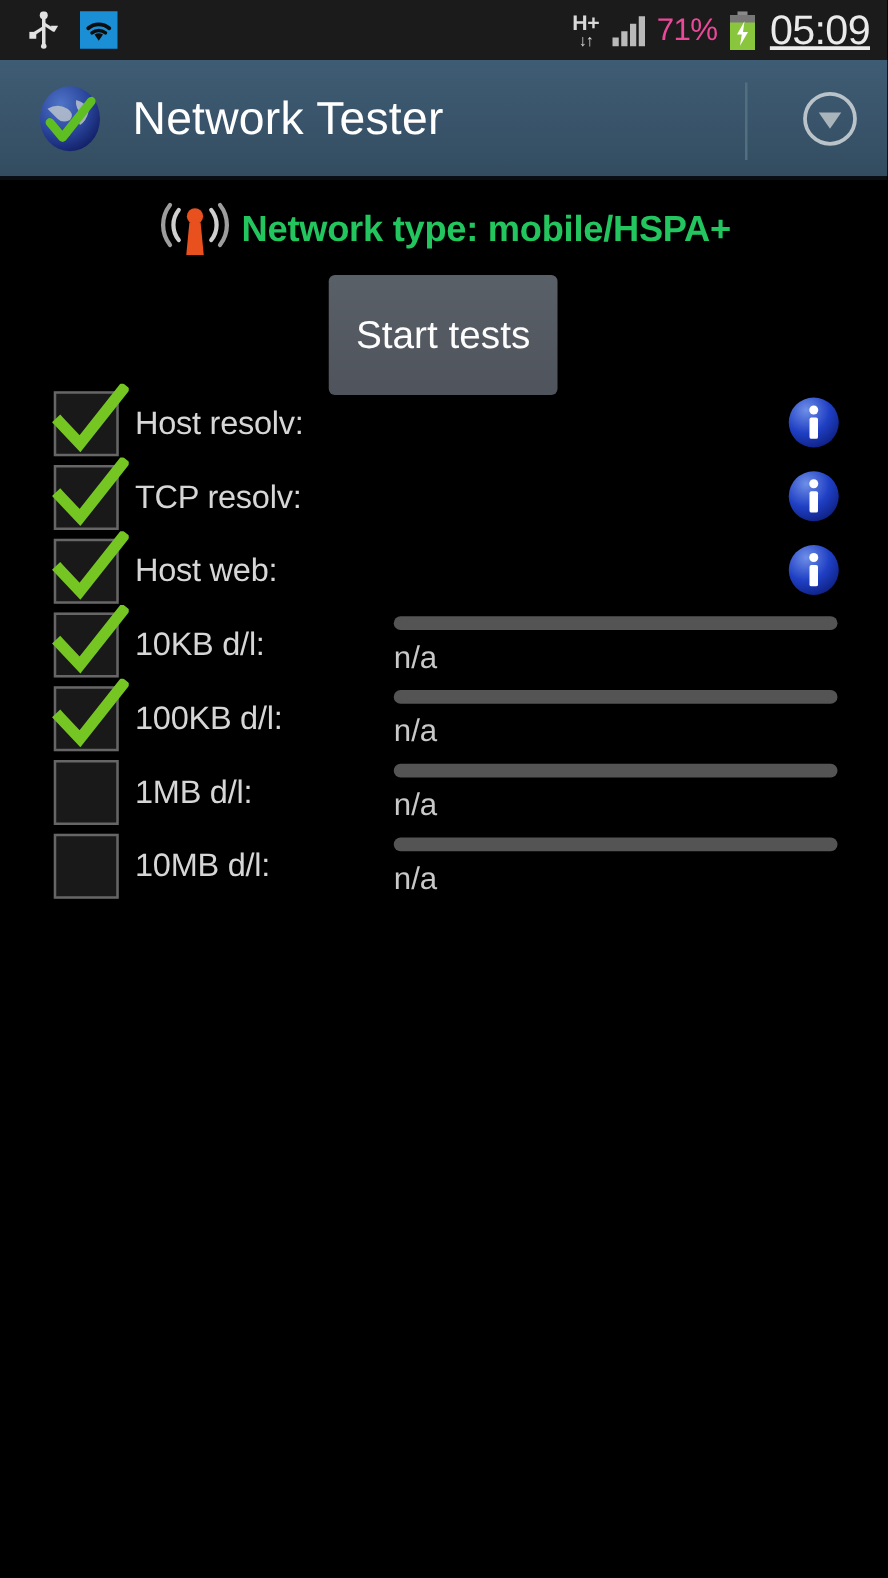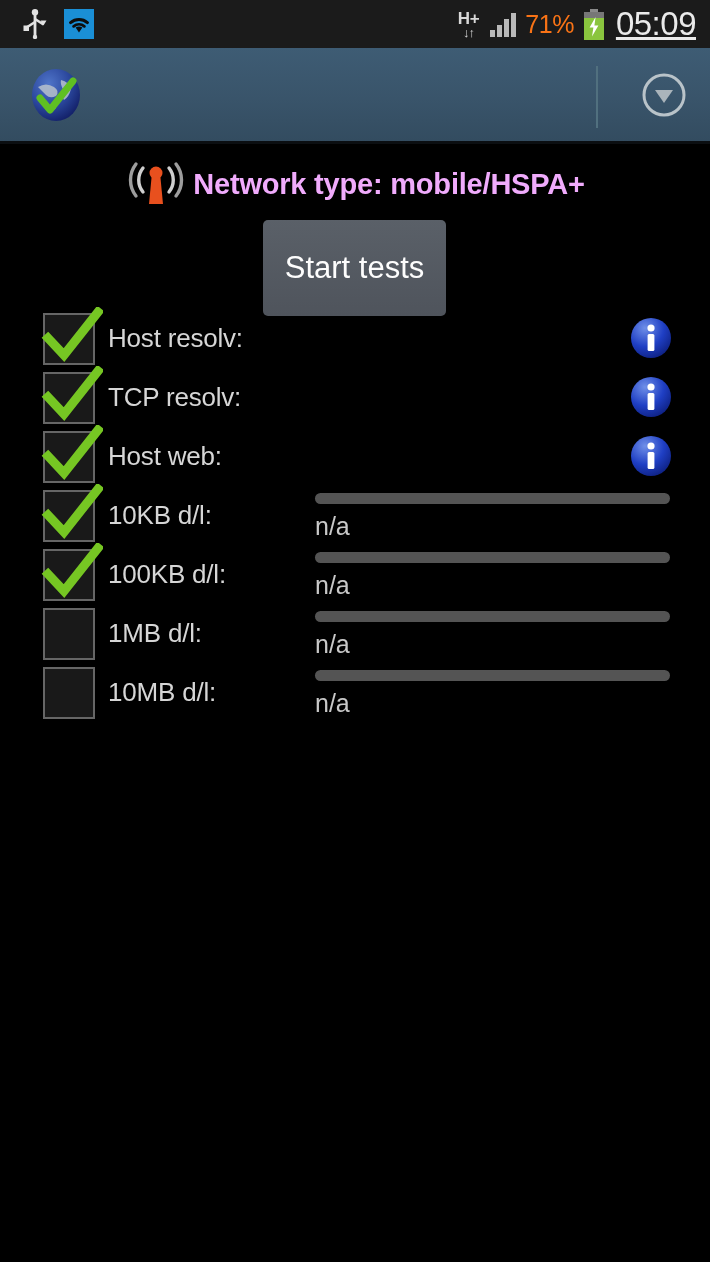--- a/index.html
+++ b/index.html
@@ -72,21 +72,21 @@
     display: block;
     width: 5px;
     background: #b9b9b9;
   }
   .signal-bars i:nth-child(1){ height: 7px; }
   .signal-bars i:nth-child(2){ height: 12px; }
   .signal-bars i:nth-child(3){ height: 18px; }
   .signal-bars i:nth-child(4){ height: 24px; }
   .battery-pct {
     font-size: 25px;
-    color: #f97316;
+    color: #ec4899;
     letter-spacing: -0.5px;
   }
   .battery-icon { width: 22px; height: 31px; display:block; }
   .clock {
     font-size: 33px;
     color: #eaeaea;
     letter-spacing: -0.5px;
     margin-left: 2px;
     text-decoration: underline;
   }
@@ -132,21 +132,21 @@
     height: 52px;
     display: flex;
     align-items: center;
     justify-content: center;
   }
   #antenna-icon { width: 62px; height: 48px; display: block; }
   #network-text {
     margin-left: 6px;
     font-size: 29px;
     font-weight: bold;
-    color: #f0abfc;
+    color: #22c55e;
     letter-spacing: -0.2px;
   }
 
   
   #start-button {
     position: absolute;
     top: 220px;
     left: 263px;
     width: 183px;
     height: 96px;
@@ -294,20 +294,21 @@
           <stop offset="100%" stop-color="#14226b"></stop>
         </radialGradient>
       </defs>
       <ellipse cx="28" cy="28" rx="24" ry="26" fill="url(#globeGrad)"></ellipse>
       <path d="M10 20 q8 -5 16 0 q6 4 2 9 q-6 3 -10 -1 z" fill="#b9c2cc" opacity="0.85"></path>
       <path d="M33 13 q8 2 10 9 q-2 8 -7 11 q-4 -6 -1 -11 q-3 -5 -2 -9 z" fill="#b9c2cc" opacity="0.85"></path>
       <path d="M18 40 q6 -3 10 1 q-4 5 -10 -1 z" fill="#b9c2cc" opacity="0.7"></path>
       <path d="M12 31 L22 43 L45 14" stroke="#5fbf22" stroke-width="7" fill="none" stroke-linecap="round" stroke-linejoin="round"></path>
     </svg>
 
+    <span id="app-title">Network Tester</span>
 
     <div id="title-divider"></div>
 
     <svg id="dropdown-button" viewBox="0 0 48 48">
       <circle cx="24" cy="24" r="20" fill="none" stroke="#b9c3c9" stroke-width="3"></circle>
       <path d="M15 19 L33 19 L24 32 Z" fill="#aab4bb"></path>
     </svg>
   </div>
 
   <div id="network-row">

